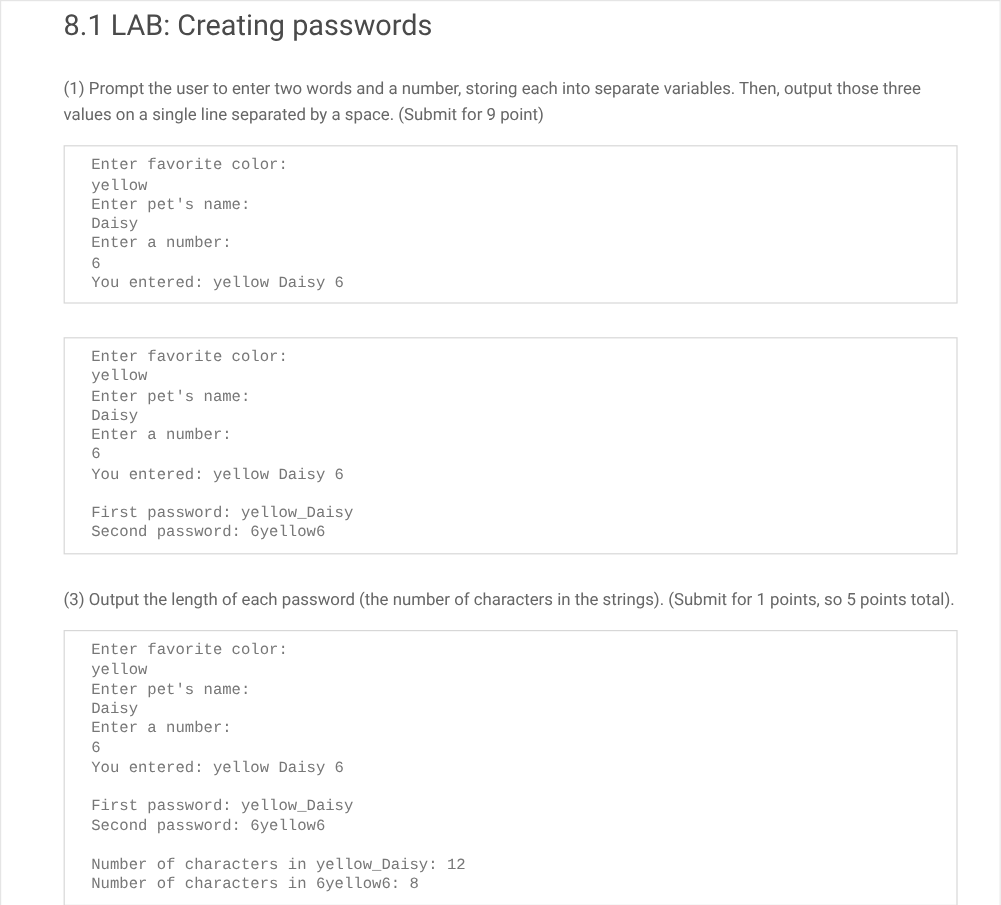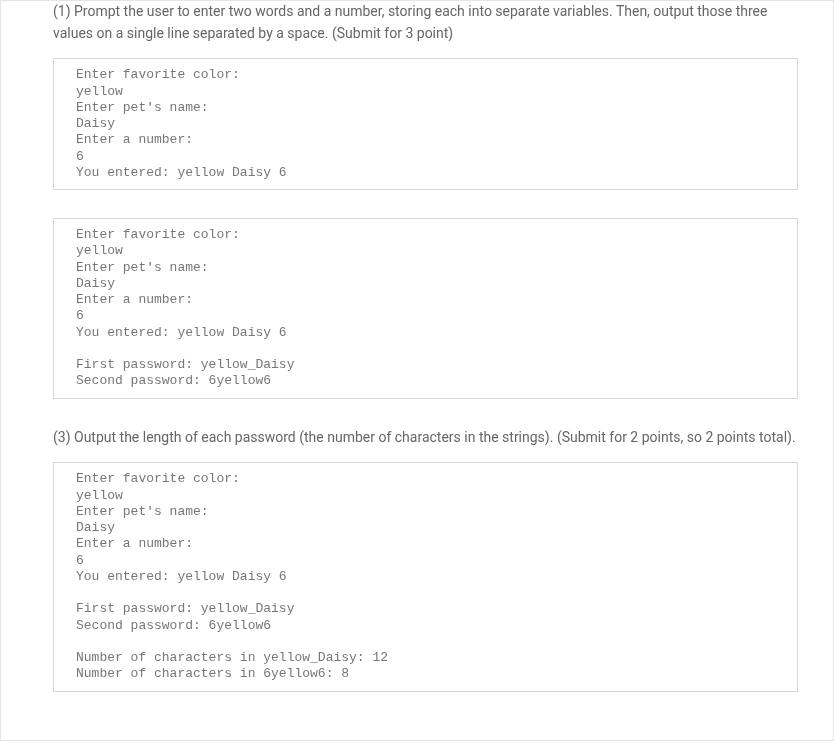--- a/index.html
+++ b/index.html
@@ -45,42 +45,43 @@
       margin-bottom: 28px;
       white-space: pre;
       overflow-x: auto;
     }
   </style>
 </head>
 <body>
 
 <div class="container">
 
+  <h1>8.1 LAB: Creating passwords</h1>
 
-  <p class="desc">(1) Prompt the user to enter two words and a number, storing each into separate variables. Then, output those three values on a single line separated by a space. (Submit for 3 point)</p>
+  <p class="desc">(1) Prompt the user to enter two words and a number, storing each into separate variables. Then, output those three values on a single line separated by a space. (Submit for 9 point)</p>
   <pre>Enter favorite color:
 yellow
 Enter pet's name:
 Daisy
 Enter a number:
 6
 You entered: yellow Daisy 6</pre>
 
   <pre>Enter favorite color:
 yellow
 Enter pet's name:
 Daisy
 Enter a number:
 6
 You entered: yellow Daisy 6
 
 First password: yellow_Daisy
 Second password: 6yellow6</pre>
 
-  <p class="desc">(3) Output the length of each password (the number of characters in the strings). (Submit for 2 points, so 2 points total).</p>
+  <p class="desc">(3) Output the length of each password (the number of characters in the strings). (Submit for 1 points, so 5 points total).</p>
   <pre>Enter favorite color:
 yellow
 Enter pet's name:
 Daisy
 Enter a number:
 6
 You entered: yellow Daisy 6
 
 First password: yellow_Daisy
 Second password: 6yellow6

